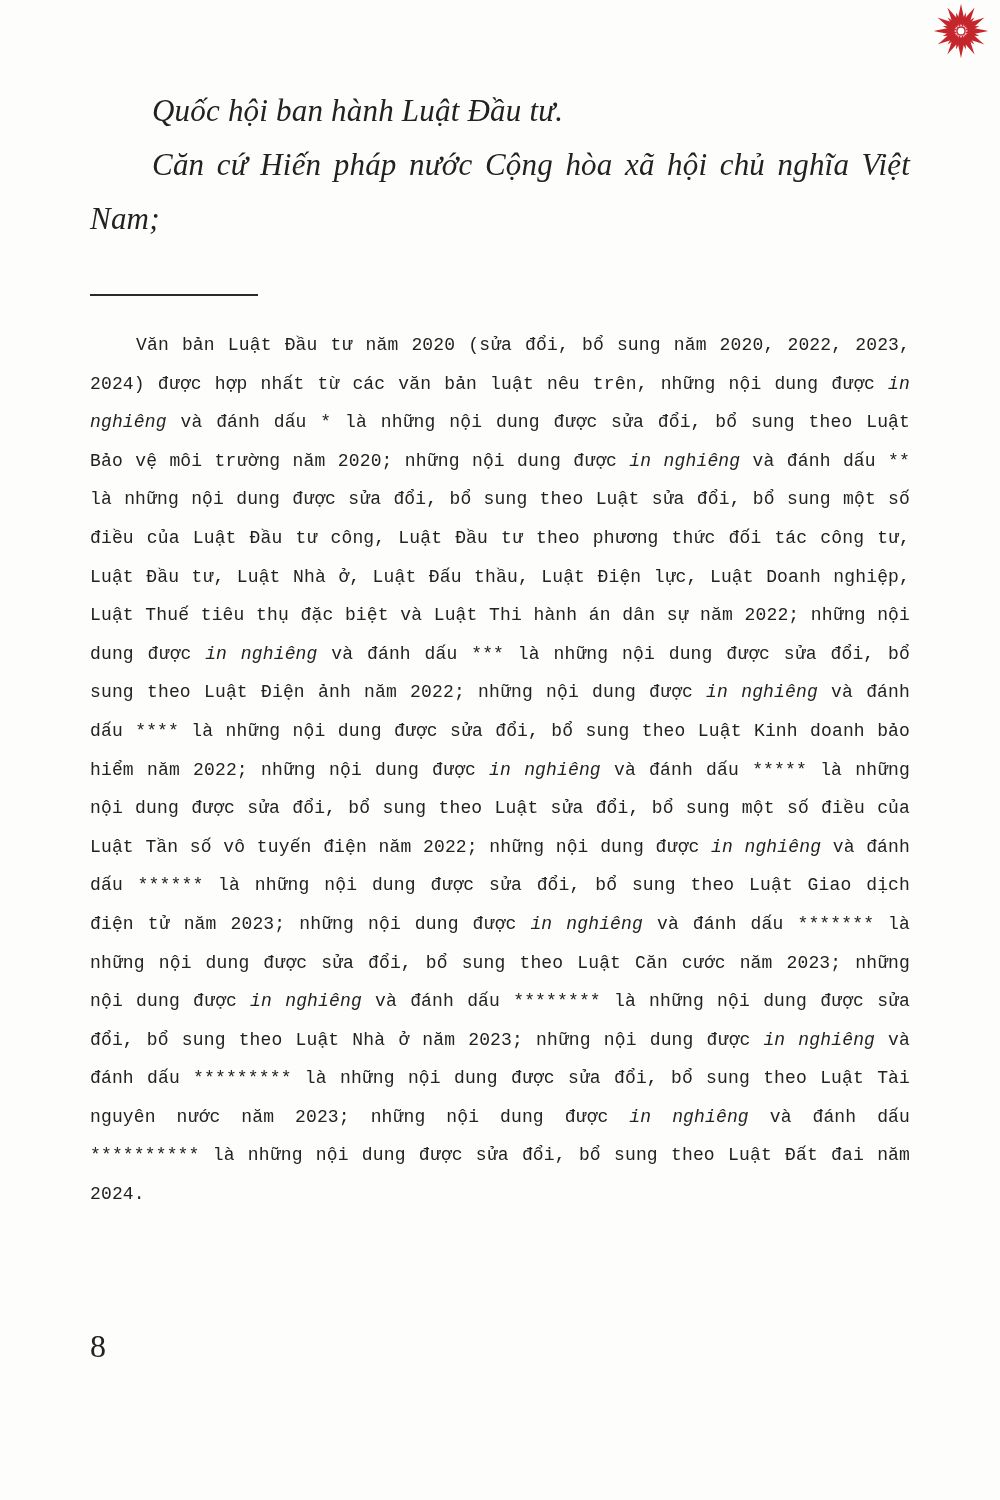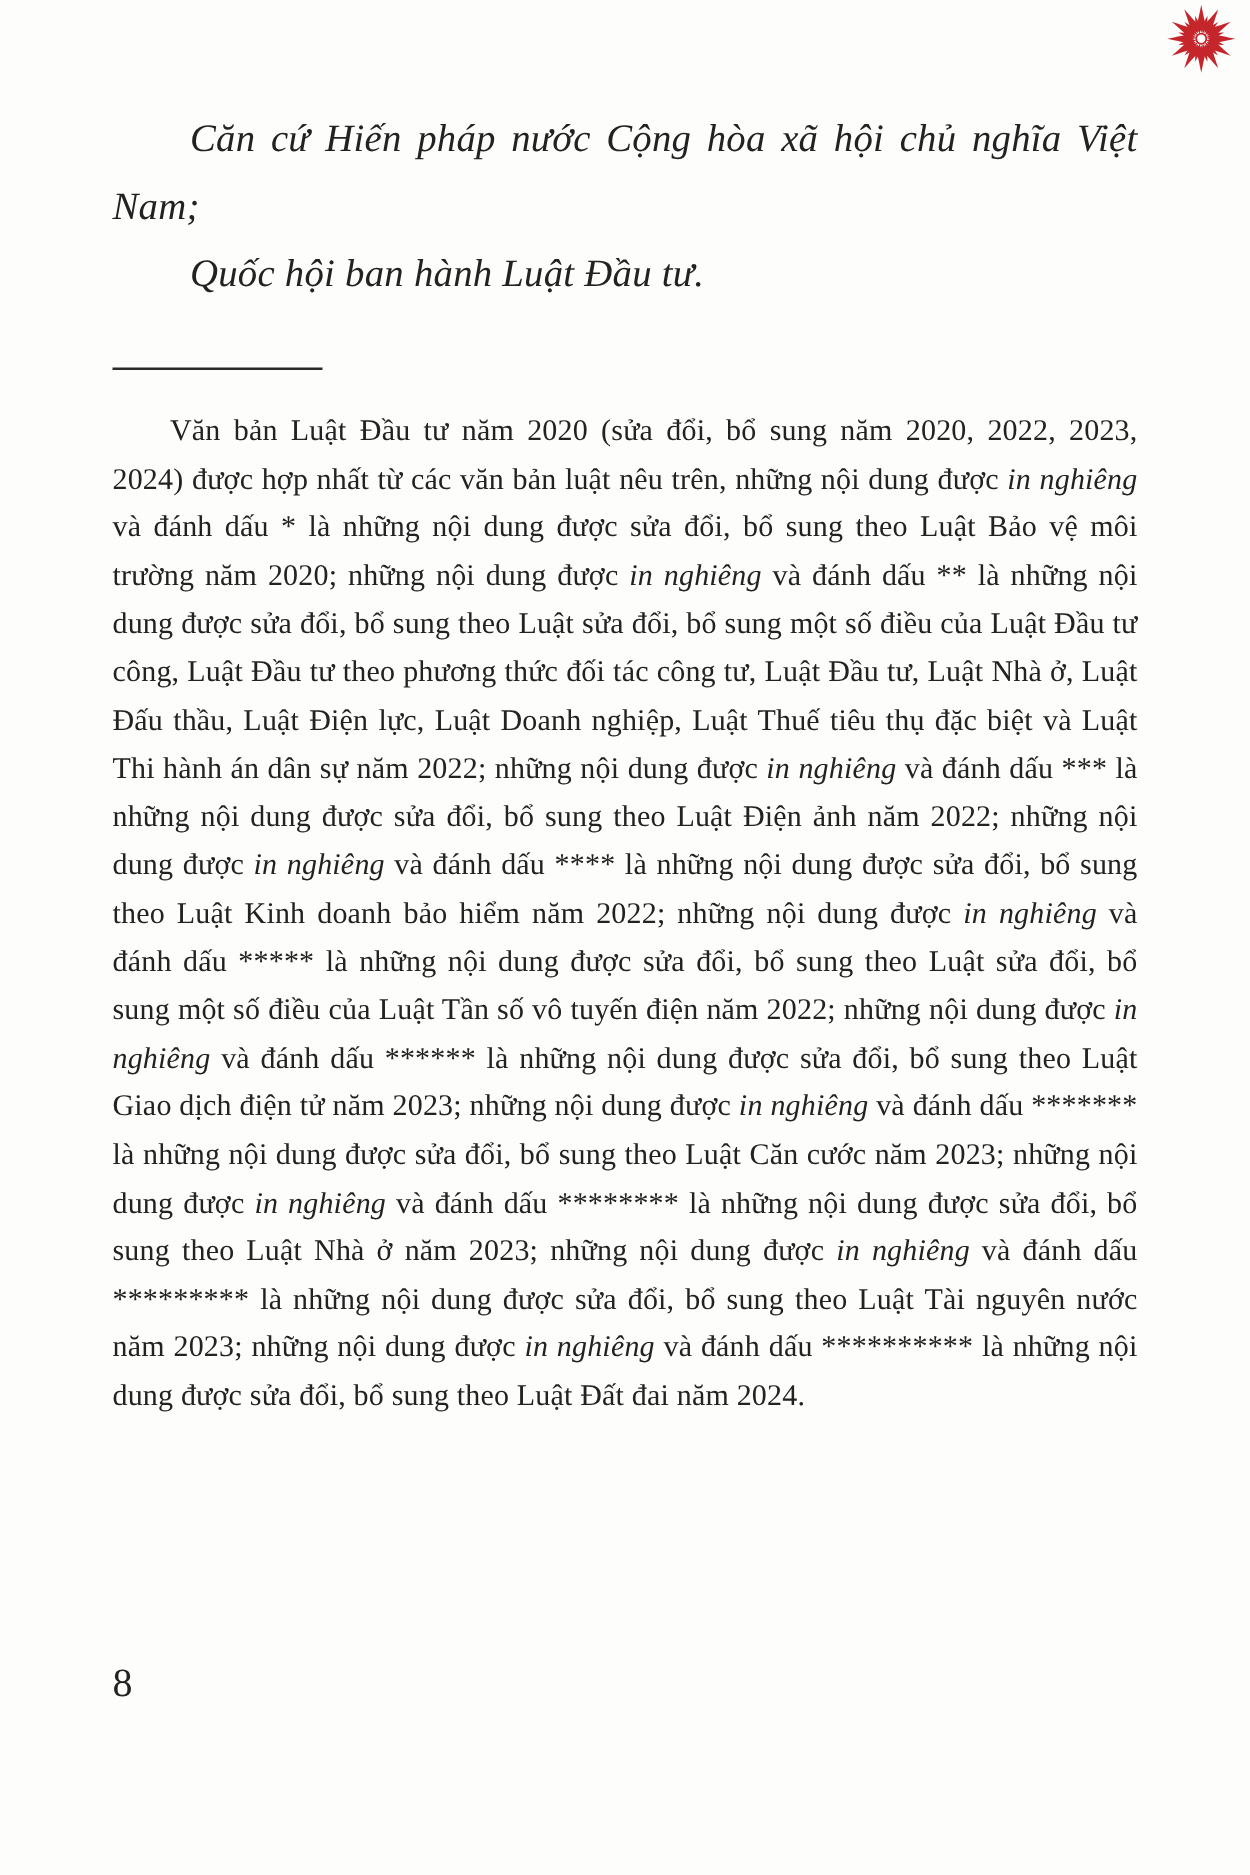--- a/index.html
+++ b/index.html
@@ -33,25 +33,26 @@
     letter-spacing: 0.2px;
   }
   .rule {
     width: 168px;
     height: 0;
     border-top: 2.5px solid #2b2b2b;
     margin-top: 48px;
   }
   .bodytext {
     margin-top: 30px;
-    font-size: 24px;
+    font-size: 18px;
     line-height: 38.6px;
     text-align: justify;
     text-indent: 46px;
     letter-spacing: 0.15px;
+    font-family: Liberation Mono, monospace;
   }
   .bodytext .it { font-style: italic; }
   .page-number {
     position: absolute;
     left: 90px;
     top: 1328px;
     font-size: 32px;
   }
 </style>
 </head>
@@ -88,22 +89,22 @@
       <use href="#ray-short" transform="rotate(255 32 32)"></use>
       <use href="#ray-short" transform="rotate(285 32 32)"></use>
       <use href="#ray-short" transform="rotate(315 32 32)"></use>
       <use href="#ray-short" transform="rotate(345 32 32)"></use>
       <circle cx="32" cy="32" r="4.5" fill="#ffffff"></circle>
       <circle cx="32" cy="32" r="4.5" fill="none" stroke="#c5262c" stroke-width="1.6"></circle>
     </g>
   </svg>
 
   <div class="preamble">
+    <p>Quốc hội ban hành Luật Đầu tư.</p>
     <p>Căn cứ Hiến pháp nước Cộng hòa xã hội chủ nghĩa Việt Nam;</p>
-    <p>Quốc hội ban hành Luật Đầu tư.</p>
   </div>
 
   <div class="rule"></div>
 
   <p class="bodytext"><span>Văn bản Luật Đầu tư năm 2020 (sửa đổi, bổ sung năm 2020,  2022, 2023, 2024) được hợp nhất từ các văn bản luật nêu trên, những nội dung được </span><span class="it">in nghiêng</span><span> và đánh dấu * là những nội dung được sửa đổi, bổ sung theo Luật Bảo vệ môi trường năm 2020; những nội dung được </span><span class="it">in nghiêng</span><span> và đánh dấu ** là những nội dung được sửa đổi, bổ sung theo Luật sửa đổi, bổ sung một số điều của Luật Đầu tư công, Luật Đầu tư theo phương thức đối tác công tư, Luật Đầu tư, Luật Nhà ở, Luật Đấu thầu, Luật Điện lực, Luật Doanh nghiệp, Luật Thuế tiêu thụ đặc biệt và Luật Thi hành án dân sự năm 2022; những nội dung được </span><span class="it">in nghiêng</span><span> và đánh dấu ***  là những nội dung được sửa đổi, bổ sung theo Luật Điện ảnh năm 2022; những nội dung được </span><span class="it">in nghiêng</span><span> và đánh dấu ****  là những nội dung được sửa đổi, bổ sung theo Luật Kinh doanh bảo hiểm năm 2022; những nội dung được </span><span class="it">in nghiêng</span><span> và đánh dấu *****  là những nội dung được sửa đổi, bổ sung theo Luật sửa đổi, bổ sung một số điều của Luật Tần số vô tuyến điện năm 2022; những nội dung được </span><span class="it">in nghiêng</span><span> và đánh dấu ****** là những nội dung được sửa đổi, bổ sung theo Luật Giao dịch điện tử năm 2023; những nội dung được </span><span class="it">in nghiêng</span><span> và đánh dấu ******* là những nội dung được sửa đổi, bổ sung theo Luật Căn cước năm 2023; những nội dung được </span><span class="it">in nghiêng</span><span> và đánh dấu ********  là những nội dung được sửa đổi, bổ sung theo Luật Nhà ở năm 2023; những nội dung được </span><span class="it">in nghiêng</span><span> và đánh dấu *********  là những nội dung được sửa đổi, bổ sung theo Luật Tài nguyên nước năm 2023; những nội dung được </span><span class="it">in nghiêng</span><span> và đánh dấu **********  là những nội dung được sửa đổi, bổ sung theo Luật Đất đai năm 2024.</span></p>
 
   <div class="page-number">8</div>
 
 </div>
 

